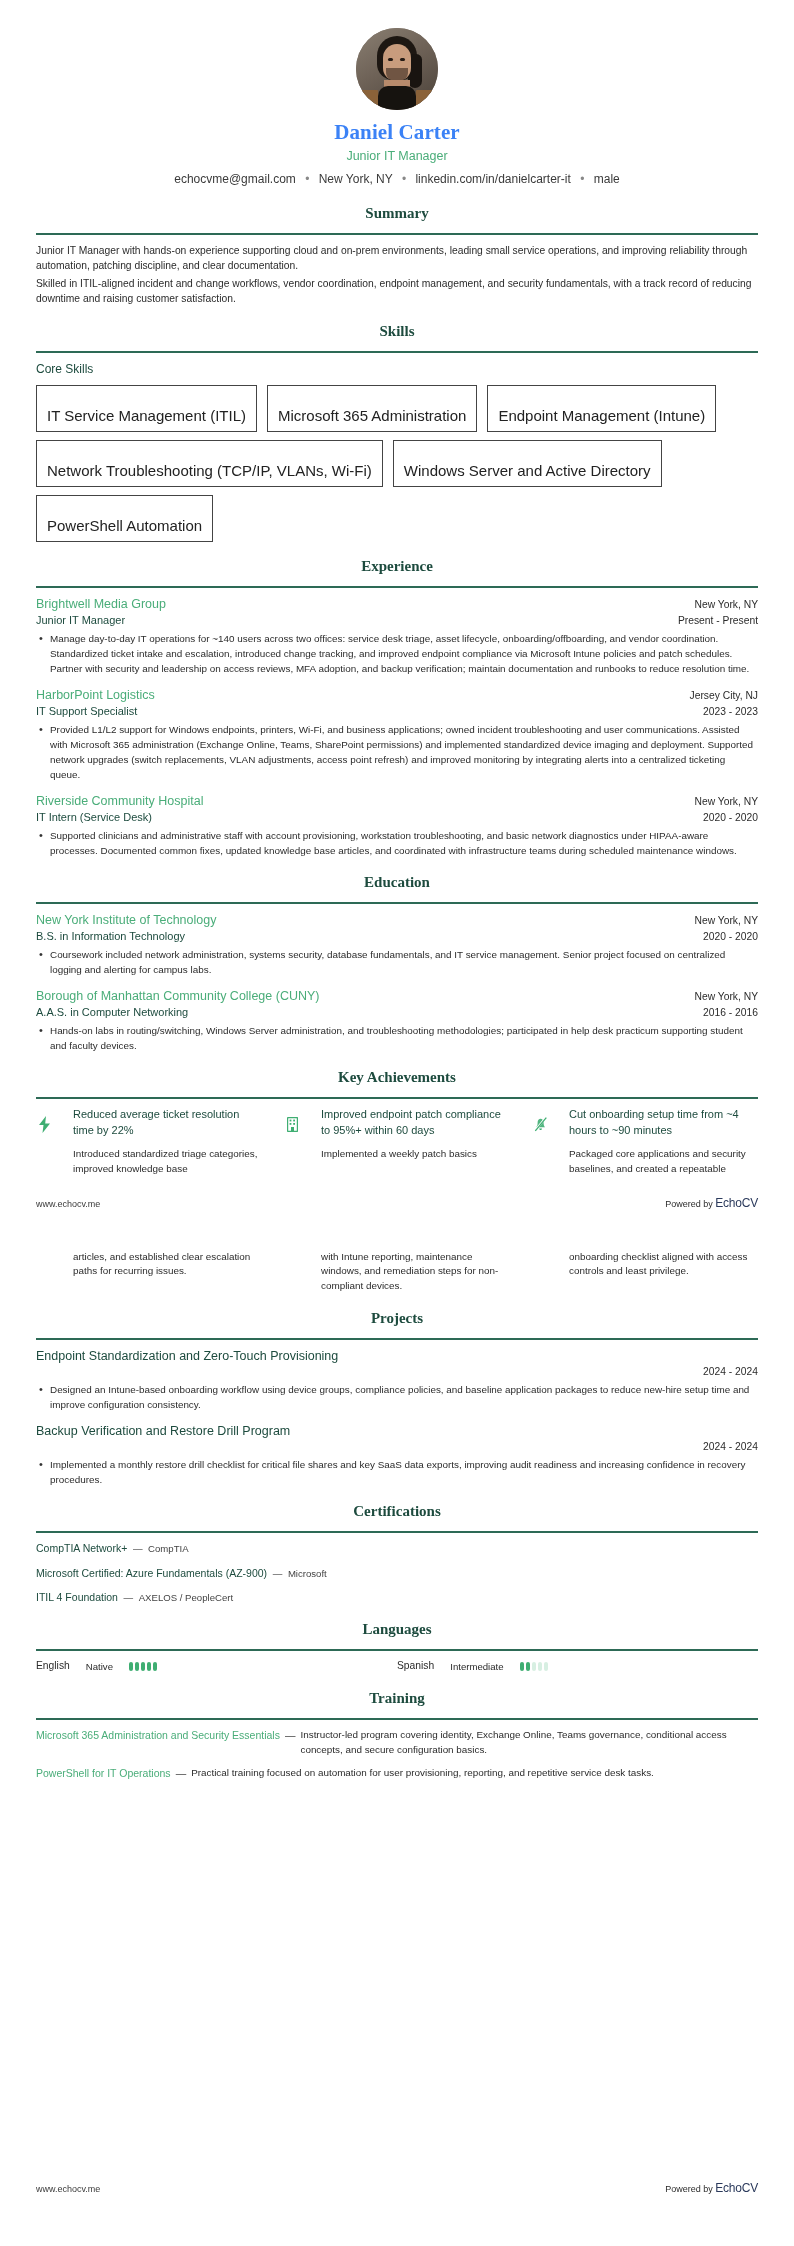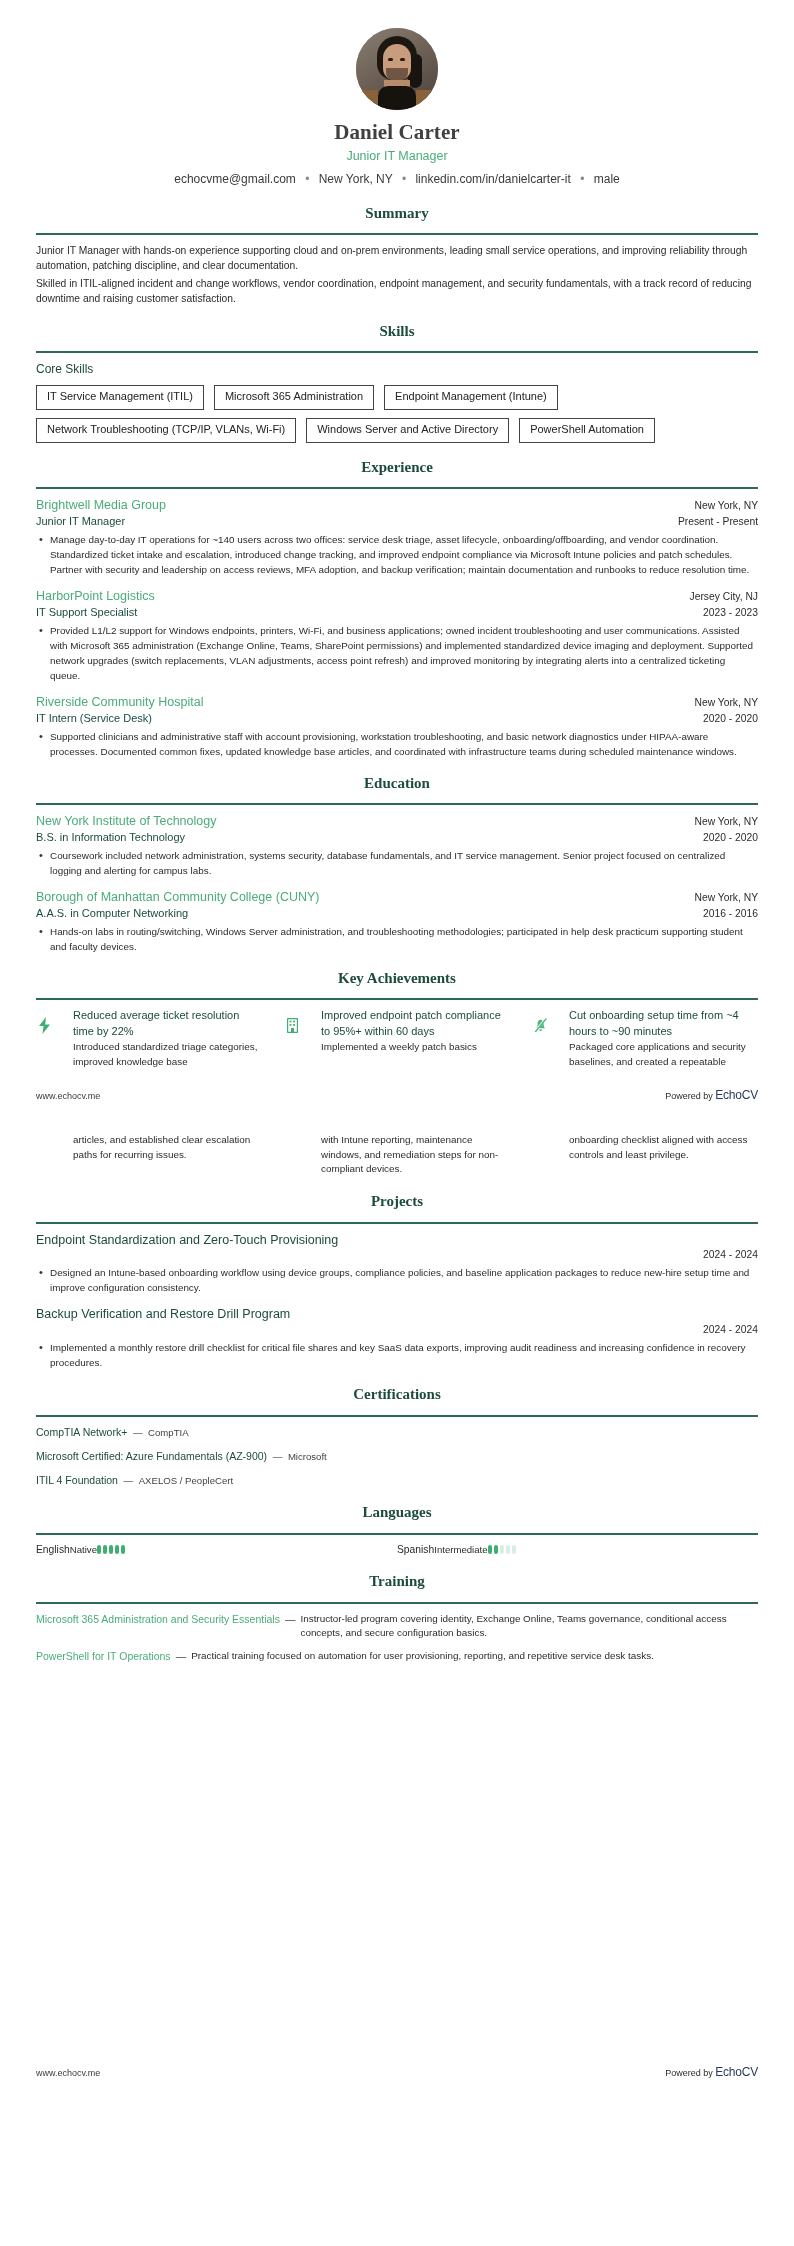--- a/index.html
+++ b/index.html
@@ -93,21 +93,21 @@
     top: 62px; width: 20px; height: 22px;
     background: #8a6239;
   }
   .avatar .coatL { left: 4px; transform: skewX(12deg); }
   .avatar .coatR { left: 58px; transform: skewX(-12deg); }
 
   .name {
     font-family: "Liberation Serif", serif;
     font-size: 21px;
     font-weight: bold;
-    color: #404040;
+    color: #3b82f6;
     letter-spacing: 0.1px;
     line-height: 1.2;
   }
   .job-title {
     font-size: 12.5px;
     color: #4aad79;
     margin-top: 2px;
   }
   .contact {
     margin-top: 6px;
@@ -150,22 +150,22 @@
     color: #1d4b3e;
     margin-bottom: 7px;
   }
   .chips {
     display: flex;
     flex-wrap: wrap;
     gap: 8px 10px;
   }
   .chip {
     border: 1px solid #444;
-    padding: 4px 10px 5px 10px;
-    font-size: 11px;
+    padding: 21px 10px 5px 10px;
+    font-size: 15px;
     color: #222;
     white-space: nowrap;
     line-height: 1.25;
   }
 
   
   .entry { margin-bottom: 11px; }
   .entry-row {
     display: flex;
     justify-content: space-between;
@@ -236,21 +236,21 @@
   .ach-body { flex: 1 1 auto; }
   .ach-title {
     font-size: 11px;
     color: #1d4b3e;
     line-height: 1.42;
   }
   .ach-desc {
     font-size: 9.9px;
     color: #2b2b2b;
     line-height: 1.5;
-    margin-top: 0;
+    margin-top: 9px;
   }
 
   
   .page-footer {
     display: flex;
     justify-content: space-between;
     align-items: baseline;
     padding: 0 0 0 0;
     margin-top: 18px;
   }
@@ -281,21 +281,21 @@
   }
 
   
   .lang-grid {
     display: flex;
   }
   .lang {
     flex: 1 1 0;
     display: flex;
     align-items: center;
-    gap: 0;
+    gap: 16px;
   }
   .lang-name {
     font-size: 10.3px;
     color: #2b2b2b;
   }
   .lang-level {
     font-size: 9.6px;
     color: #2b2b2b;
   }
   .dots { display: flex; gap: 2px; }

